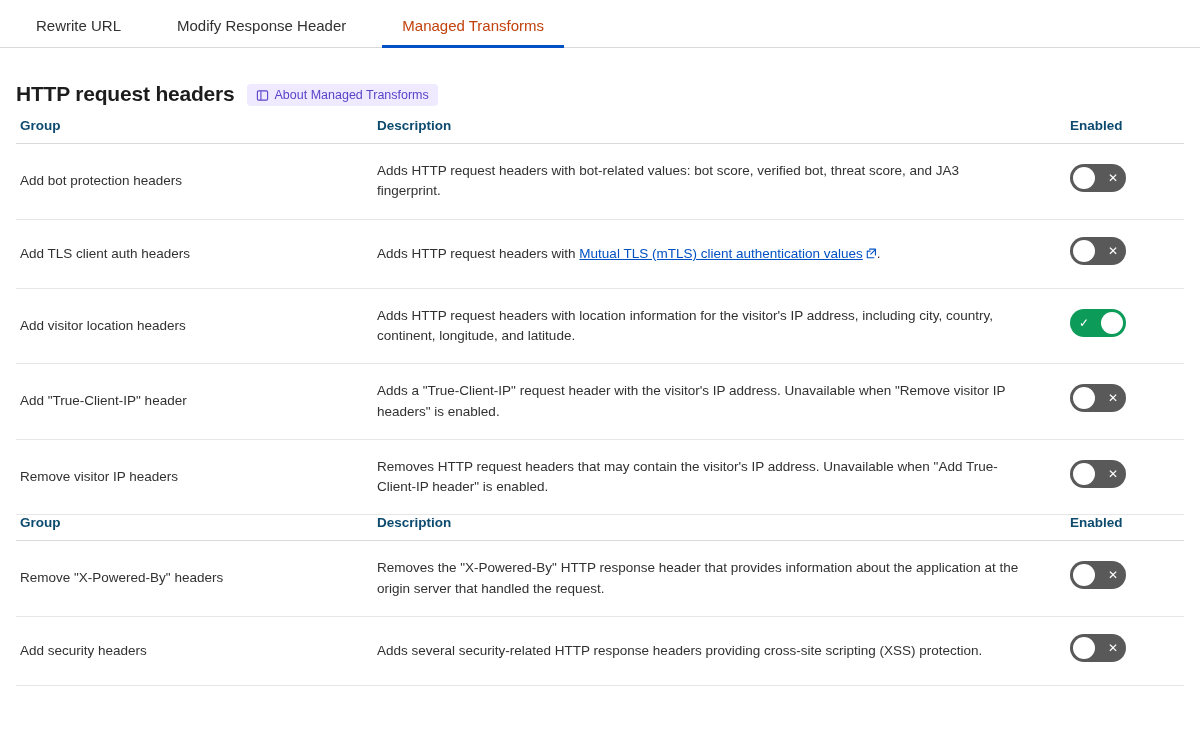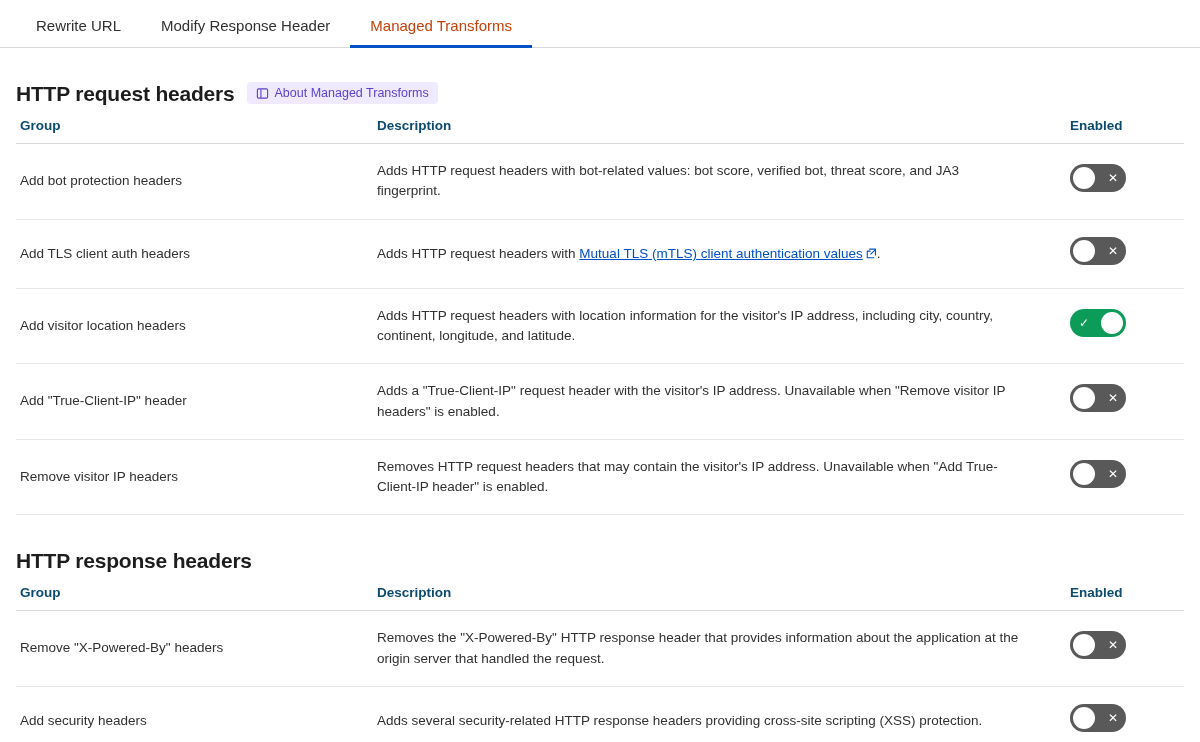--- a/index.html
+++ b/index.html
@@ -14,21 +14,21 @@
     overflow: hidden;
   }
 
   
   .tabbar {
     display: flex;
     align-items: flex-end;
     height: 48px;
     border-bottom: 1px solid #d9d9d9;
     padding: 0 16px;
-    gap: 0;
+    gap: 16px;
   }
   .tab {
     font-size: 15px;
     color: #313131;
     padding: 0 20px 12px 20px;
     cursor: pointer;
     white-space: nowrap;
     border-bottom: 3px solid transparent;
     margin-bottom: -1px;
     line-height: 1;
@@ -39,21 +39,21 @@
     border-bottom-color: #0051c3;
     text-align: right;
   }
 
   
   .content {
     padding: 0 16px;
   }
   .section-head {
     display: flex;
-    align-items: flex-start;
+    align-items: flex-end;
     gap: 12px;
     margin-top: 34px;
     margin-bottom: 12px;
   }
   .section-title {
     font-size: 21px;
     font-weight: bold;
     color: #1d1d1d;
     letter-spacing: -0.2px;
   }
@@ -244,23 +244,20 @@
         <td class="c-en">
           <div class="toggle">
             <span class="knob"></span>
             <span class="mark">✕</span>
           </div>
         </td>
       </tr>
     </tbody>
   </table>
 
-  <div class="section-head">
-    <div class="section-title">HTTP response headers</div>
-  </div>
 
   <table>
     <thead>
       <tr>
         <th class="col-group">Group</th>
         <th class="col-desc">Description</th>
         <th class="col-enabled">Enabled</th>
       </tr>
     </thead>
     <tbody>

